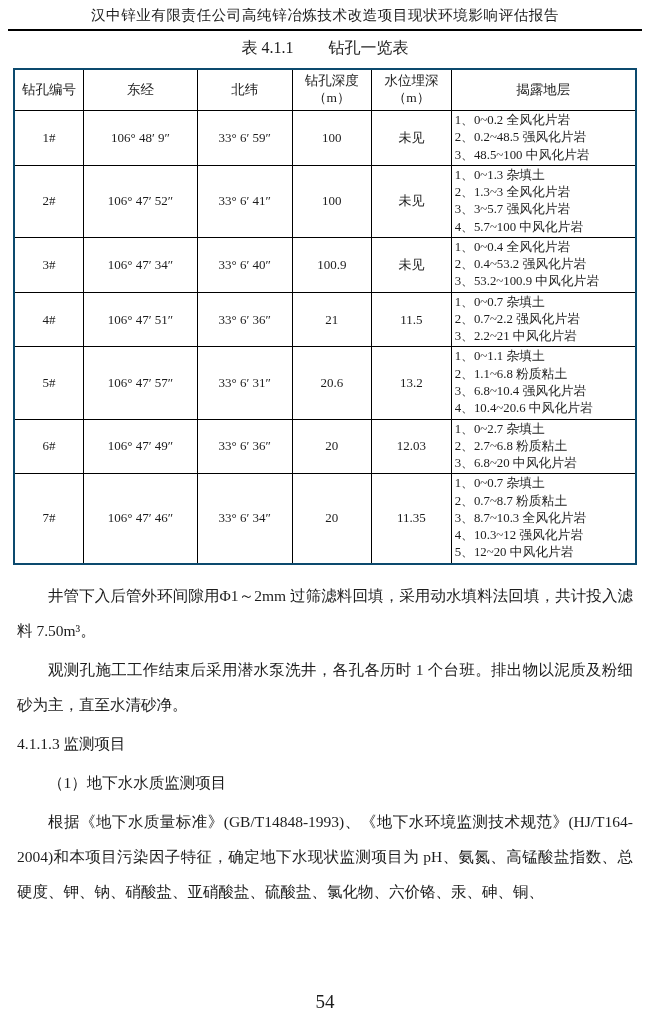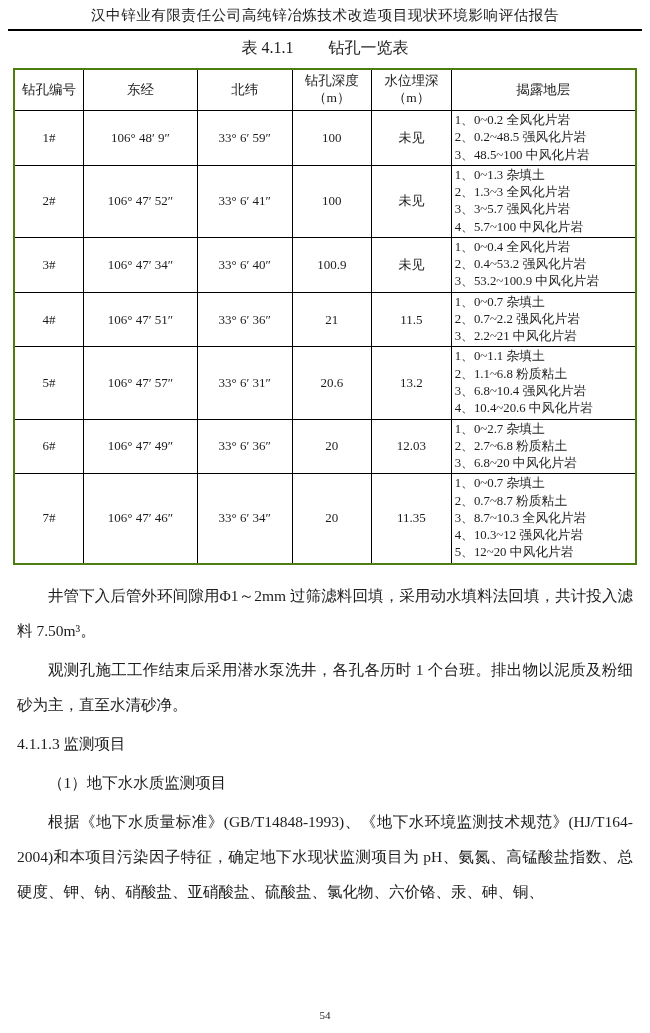--- a/index.html
+++ b/index.html
@@ -32,21 +32,21 @@
     text-align: center;
     font-size: 16px;
     margin: 7px 0 9px 0;
   }
   .caption-title { margin-left: 2.2em; }
 
   
   table.borehole {
     width: 100%;
     border-collapse: collapse;
-    border: 2px solid #4d7c0f;
+    border: 2px solid #0c4a6e;
     table-layout: fixed;
   }
   table.borehole th, table.borehole td {
     border: 1px solid #000;
     font-weight: normal;
     font-size: 13px;
     text-align: center;
     vertical-align: middle;
     padding: 1px 2px;
     overflow: hidden;
@@ -79,25 +79,25 @@
   .content p { margin: 4px; }
   .body-para { text-indent: 2em; }
   .section-heading {
     font-size: 15.5px;
     font-weight: normal;
     text-indent: 0;
   }
 
   .page-number {
     position: absolute;
-    bottom: 12px;
+    bottom: 20px;
     left: 0;
     right: 0;
     text-align: center;
-    font-size: 11px;
+    font-size: 19px;
   }
 </style>
 </head>
 <body>
 
 <div class="page">
 
   <div class="doc-header">汉中锌业有限责任公司高纯锌冶炼技术改造项目现状环境影响评估报告</div>
   <div class="header-rule"></div>
 

